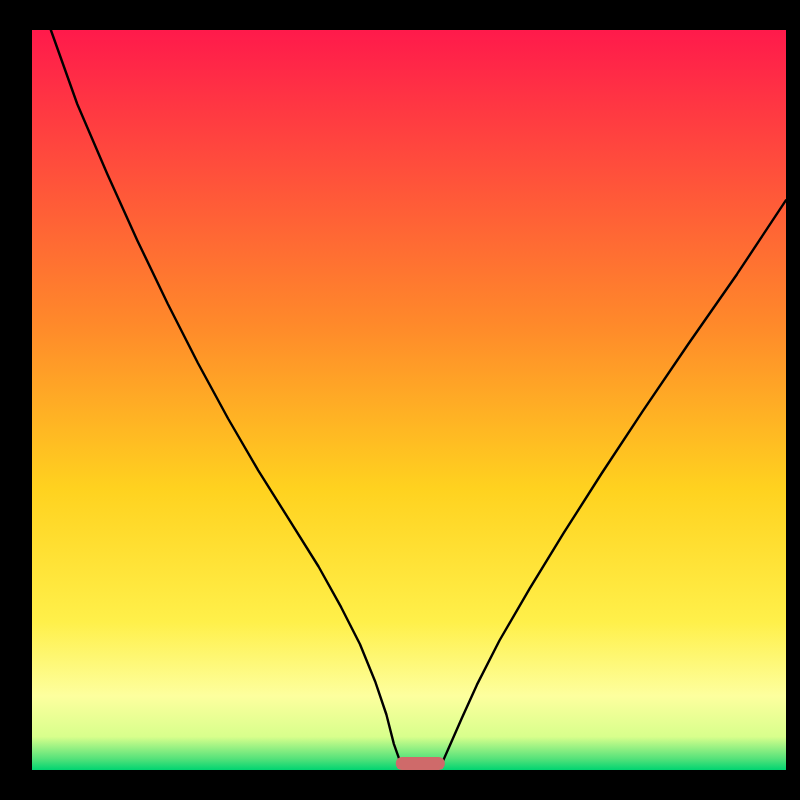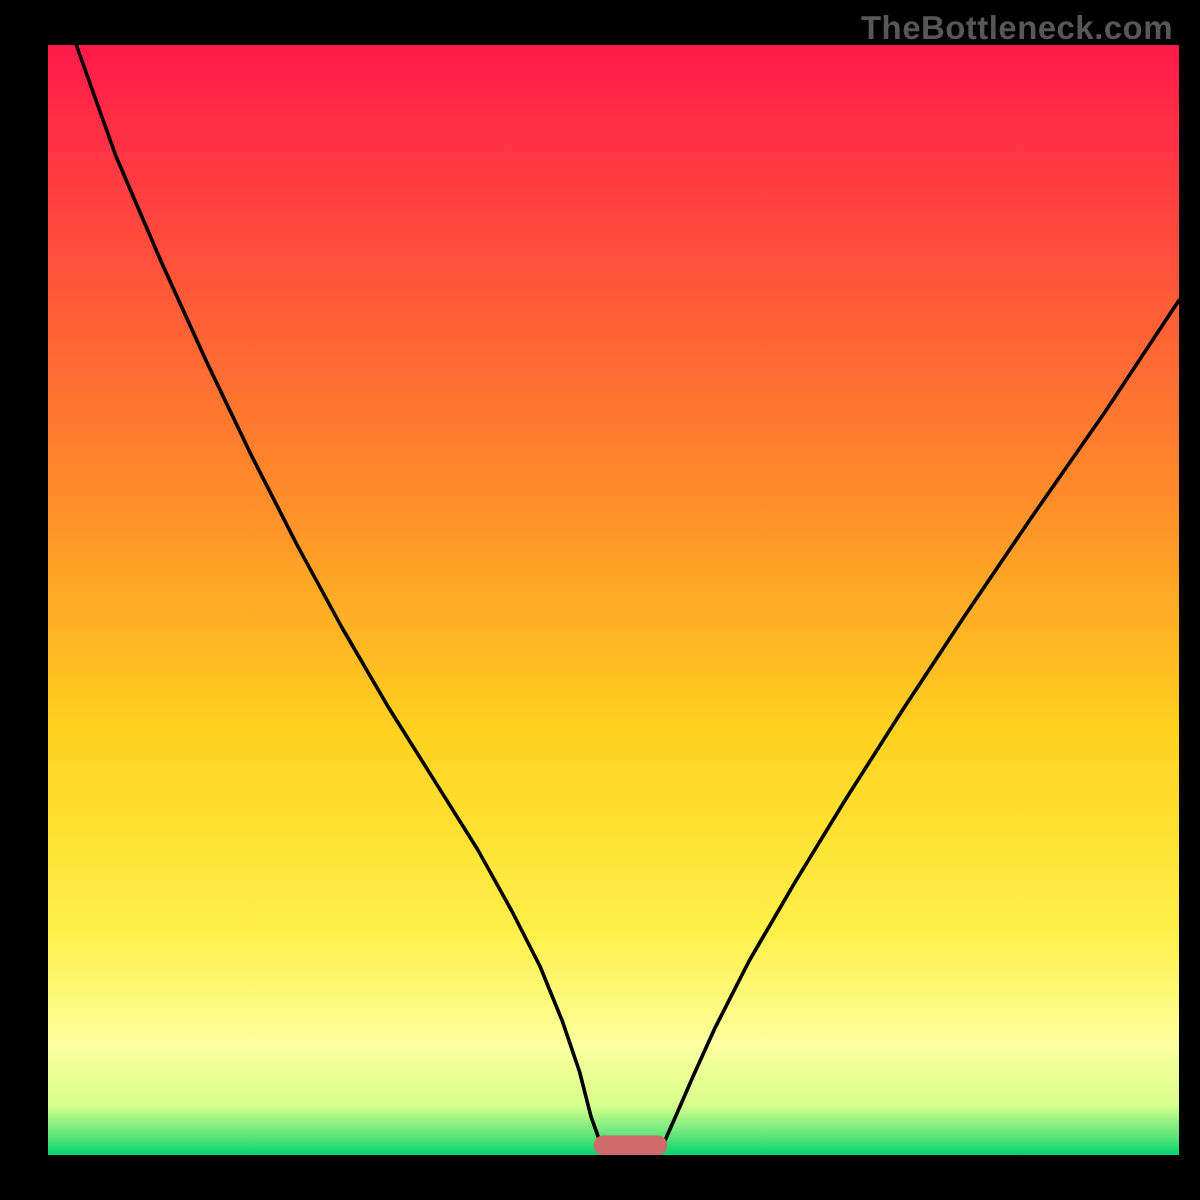--- a/index.html
+++ b/index.html
@@ -34,21 +34,20 @@
     width: 800px;
     height: 800px;
     display: block;
   }
 </style>
 </head>
 <body>
 
 <div class="stage">
 
-  <div class="watermark">TheBottleneck.com</div>
 
   <svg class="plot" viewBox="0 0 800 800" preserveAspectRatio="none">
     <defs>
       <linearGradient id="bg-grad" x1="0" y1="0" x2="0" y2="1">
 
       <stop offset="0%" stop-color="#ff1a4b"></stop>
           <stop offset="40%" stop-color="#ff8a2a"></stop>
           <stop offset="62%" stop-color="#ffd21f"></stop>
           <stop offset="80%" stop-color="#fff04a"></stop>
           <stop offset="90%" stop-color="#fdff9e"></stop>

